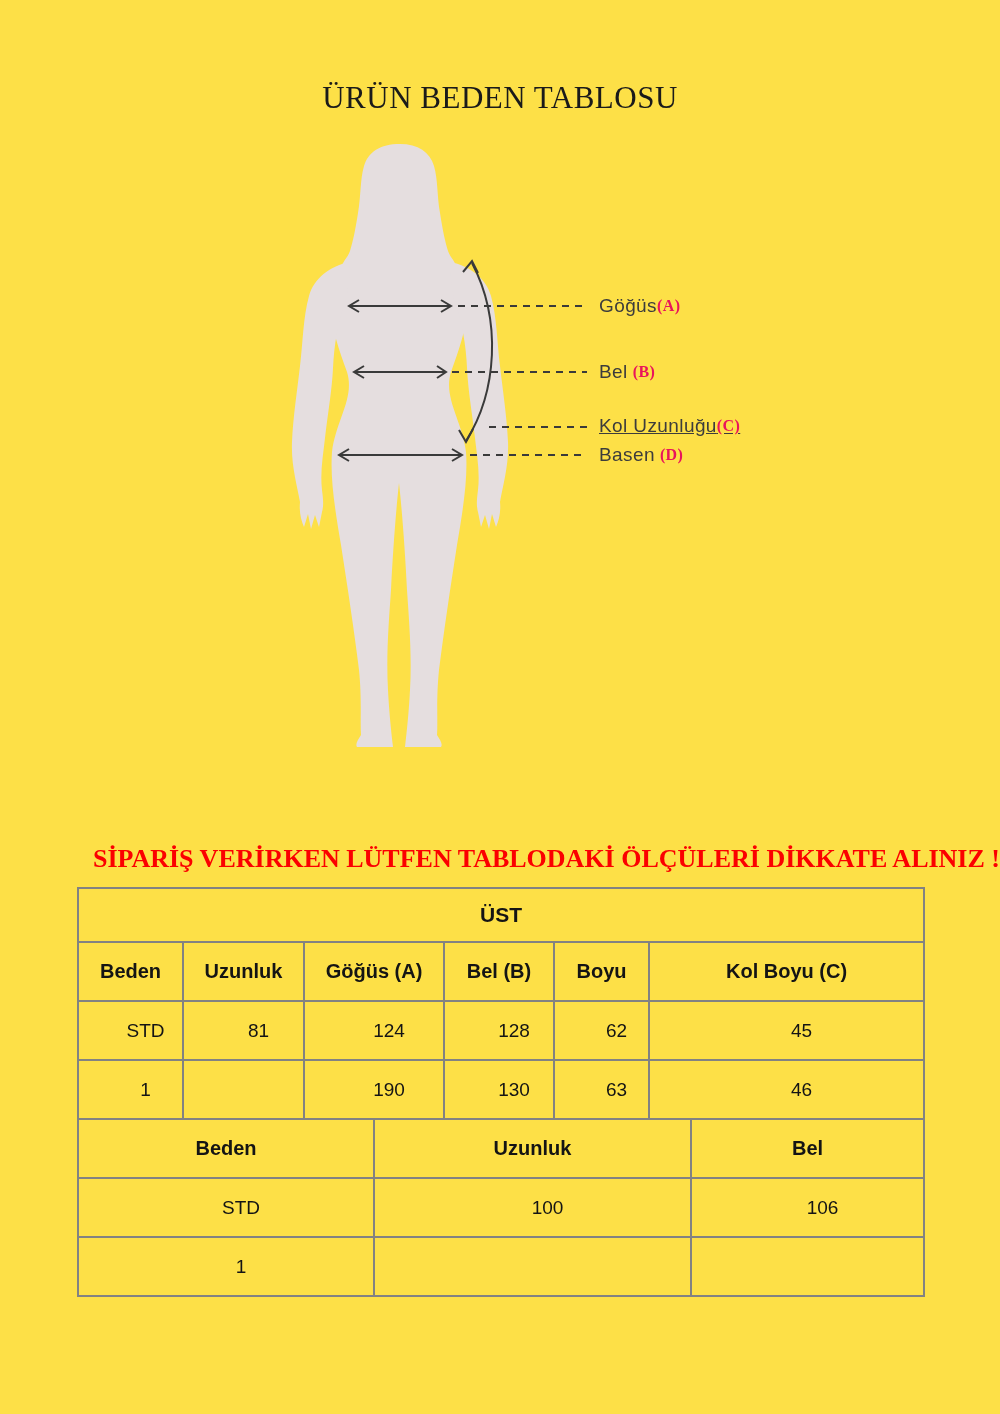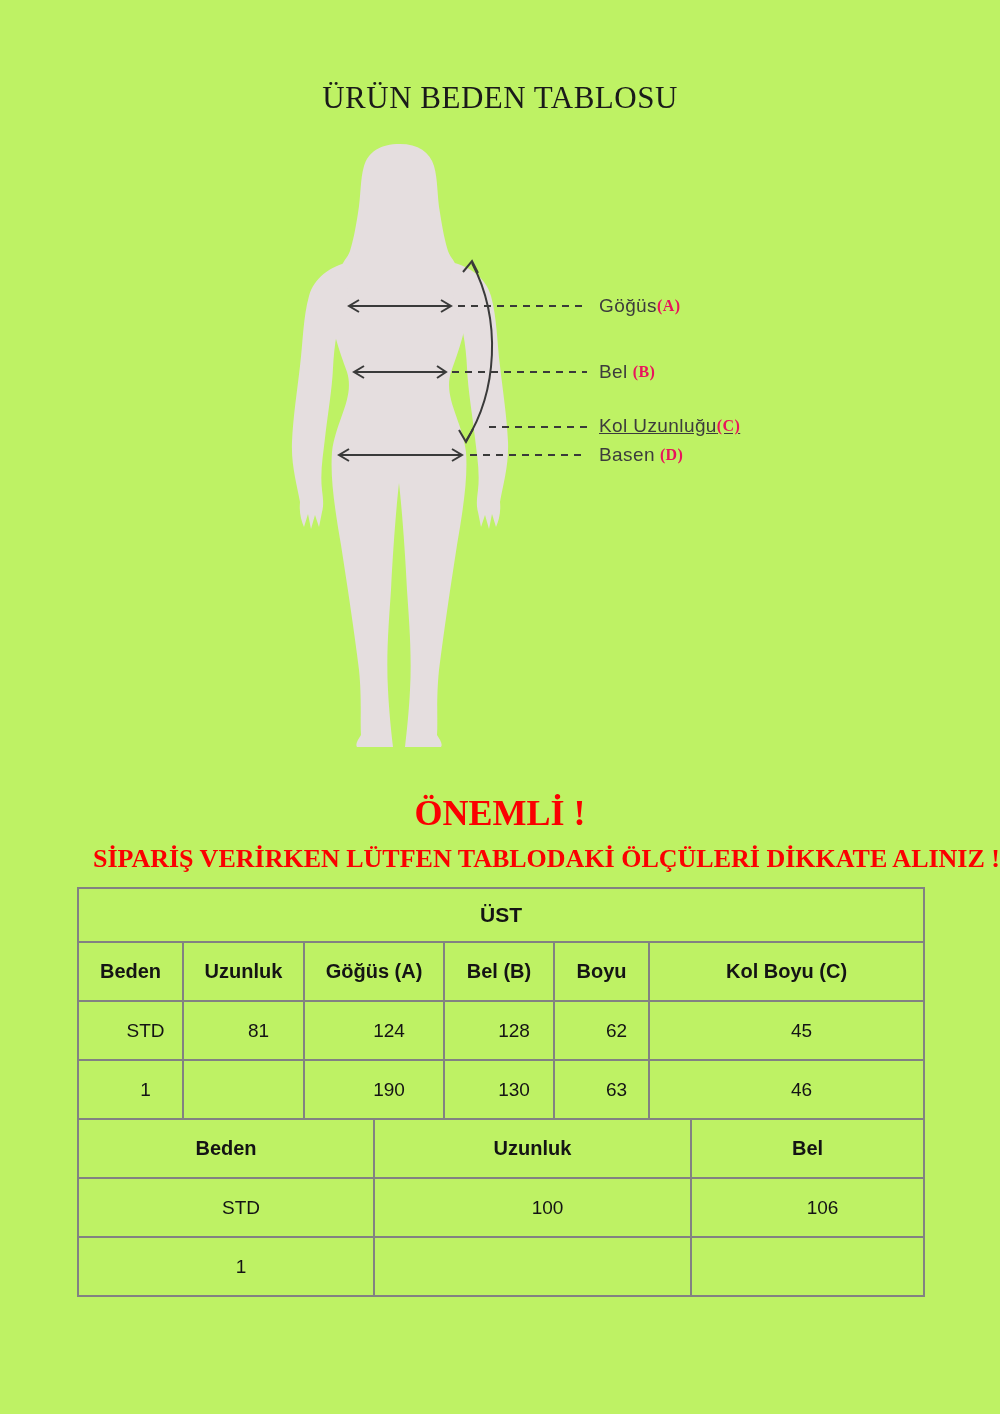--- a/index.html
+++ b/index.html
@@ -1,18 +1,18 @@
 <!DOCTYPE html>
 <html><head>
 <meta charset="utf-8">
 <style>
   html,body { margin:0; padding:0; background:#ffffff; }
   .page {
     position:relative; width:1000px; height:1414px;
-    background:#bef264; overflow:hidden;
+    background:#fde047; overflow:hidden;
     font-family:"Liberation Sans", sans-serif;
   }
 
   .page-title {
     position:absolute; top:80px; left:0; width:100%;
     text-align:center;
     font-family:"Liberation Serif", serif;
     font-size:31px; letter-spacing:0.5px; color:#1a1a1a;
   }
 
@@ -161,21 +161,20 @@
   <div class="measure-label" style="top:372px;">
     <span>Bel</span><span class="marker gapped">(B)</span>
   </div>
   <div class="measure-label" style="top:426px;text-decoration:underline;">
     <span>Kol Uzunluğu</span><span class="marker">(C)</span>
   </div>
   <div class="measure-label" style="top:455px;">
     <span>Basen</span><span class="marker gapped">(D)</span>
   </div>
 
-  <div class="important-heading">ÖNEMLİ !</div>
   <div class="warning-line">SİPARİŞ VERİRKEN LÜTFEN TABLODAKİ ÖLÇÜLERİ DİKKATE ALINIZ !</div>
 
   <div class="size-table">
     <table class="ust-table">
       <colgroup>
         <col style="width:105px">
           <col style="width:121px">
           <col style="width:140px">
         <col style="width:110px">
           <col style="width:95px">

